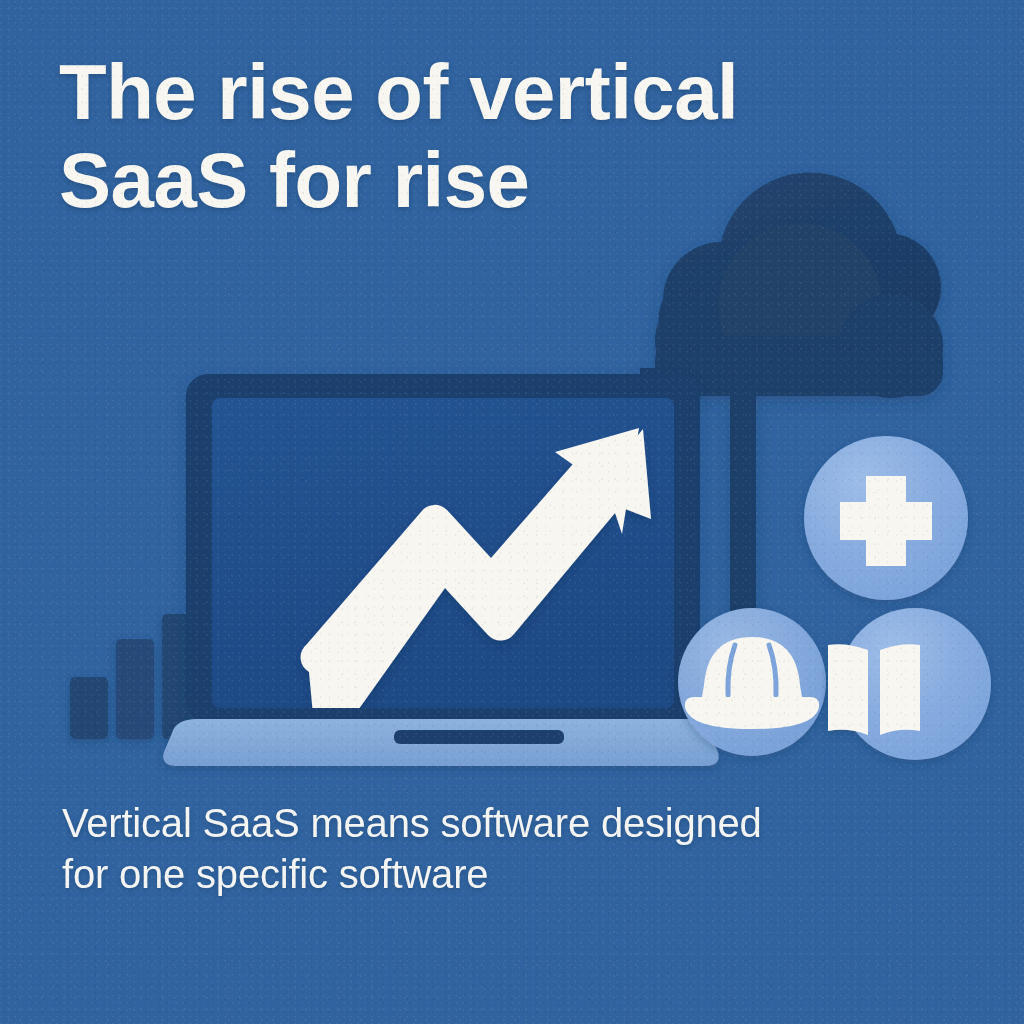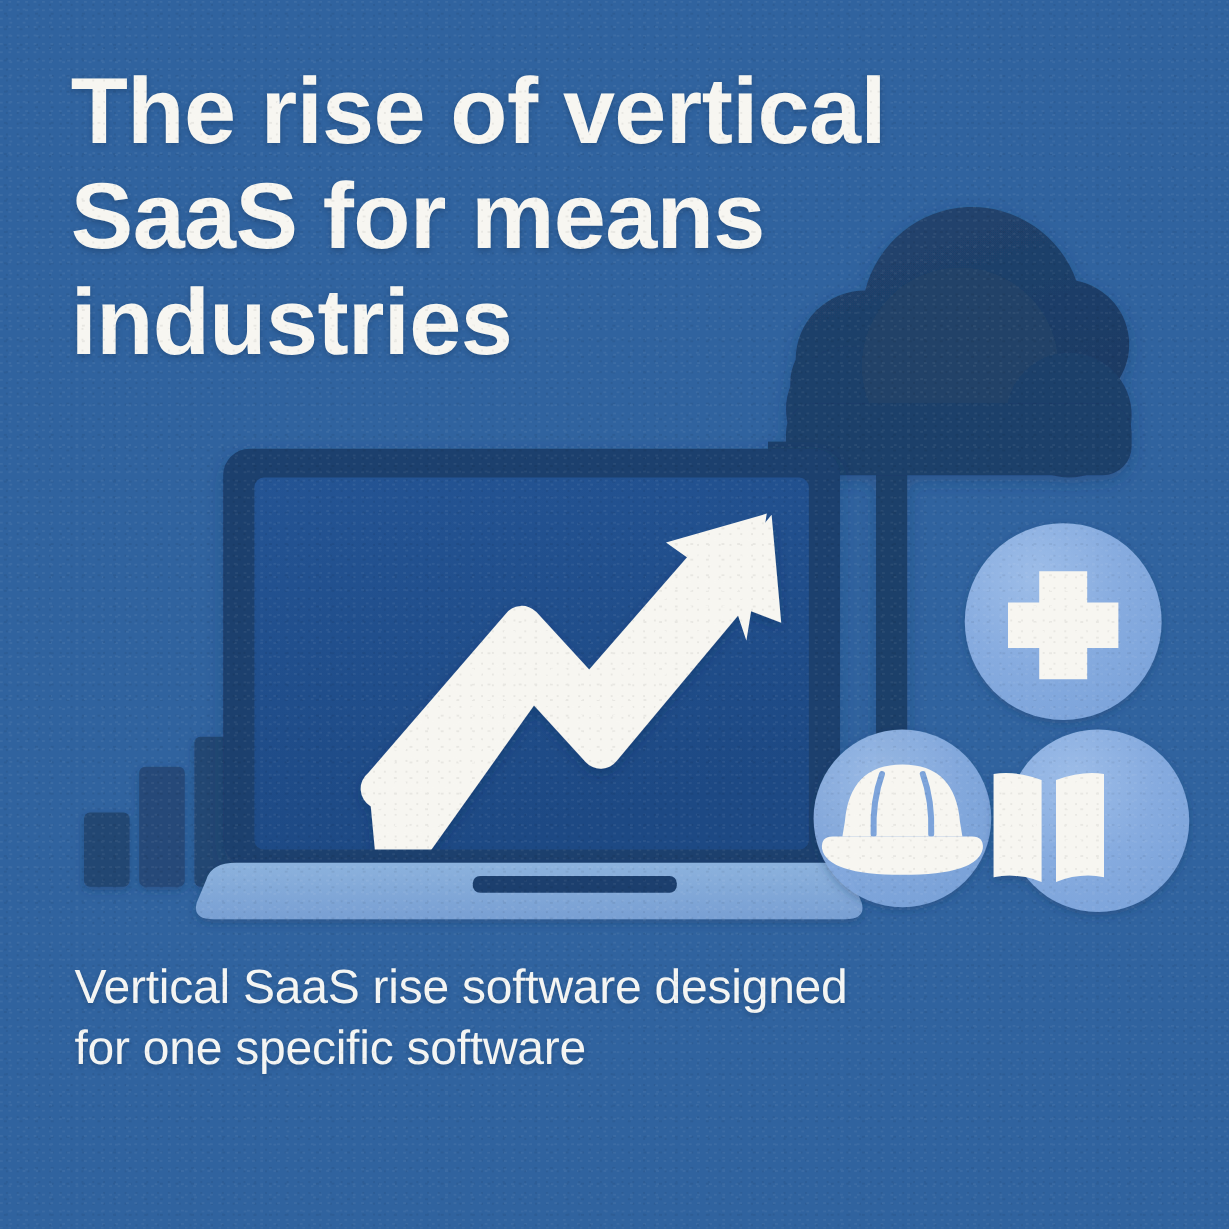--- a/index.html
+++ b/index.html
@@ -232,23 +232,22 @@
       <path fill="#f7f6f1" d="M 880 650
                q 22 -8 40 -5
                v 86
                q -20 -4 -40 4 Z"></path>
     </g>
 
   </svg>
 
   <div id="headline">
     <span class="hl">The rise of vertical</span>
-    <span class="hl">SaaS for means</span>
-    <span class="hl">industries</span>
+    <span class="hl">SaaS for rise</span>
   </div>
 
   <div id="subtitle">
-    <span class="sl">Vertical SaaS rise software designed</span>
+    <span class="sl">Vertical SaaS means software designed</span>
     <span class="sl">for one specific software</span>
   </div>
 
   <div id="grain"></div>
 </div>
 
 </body></html>

